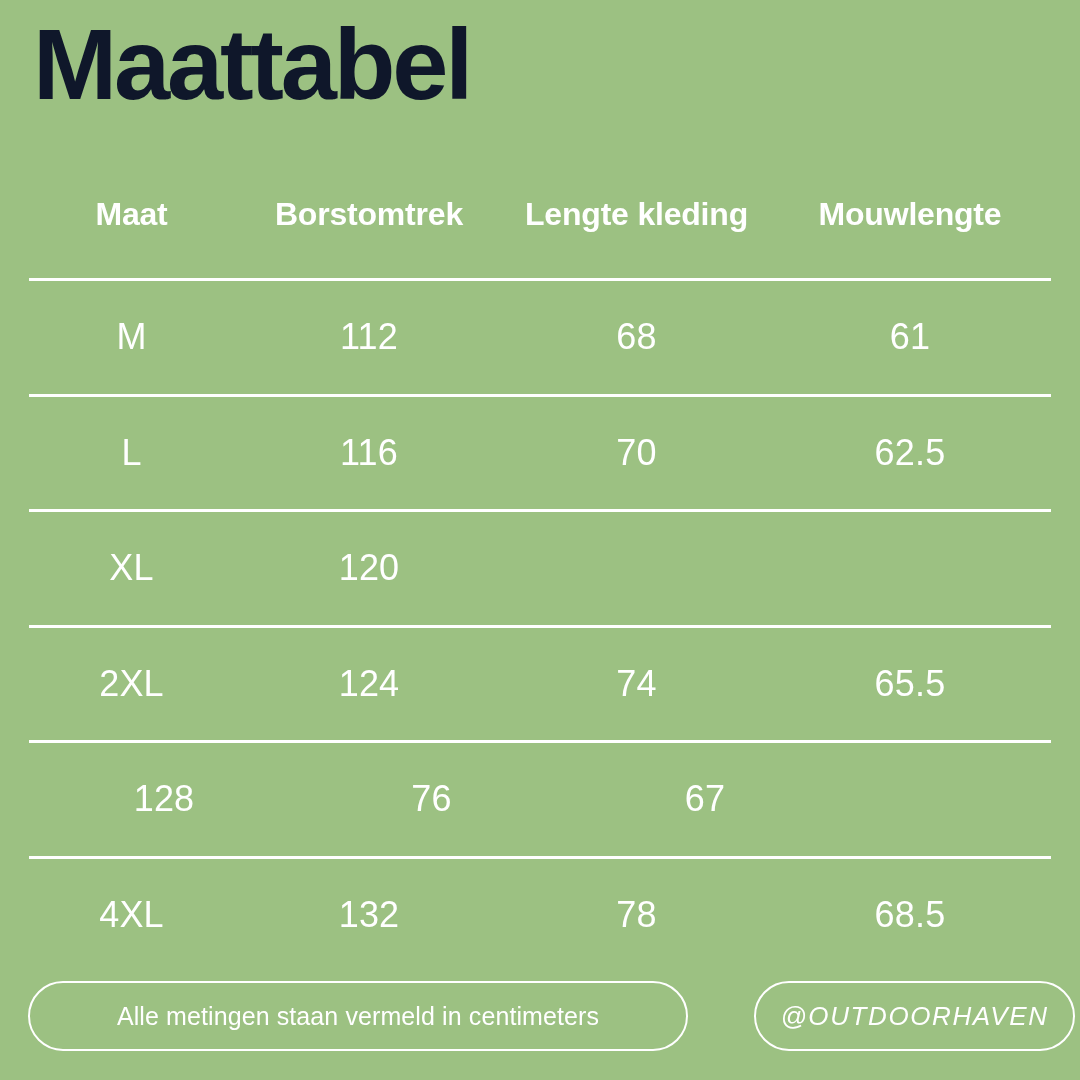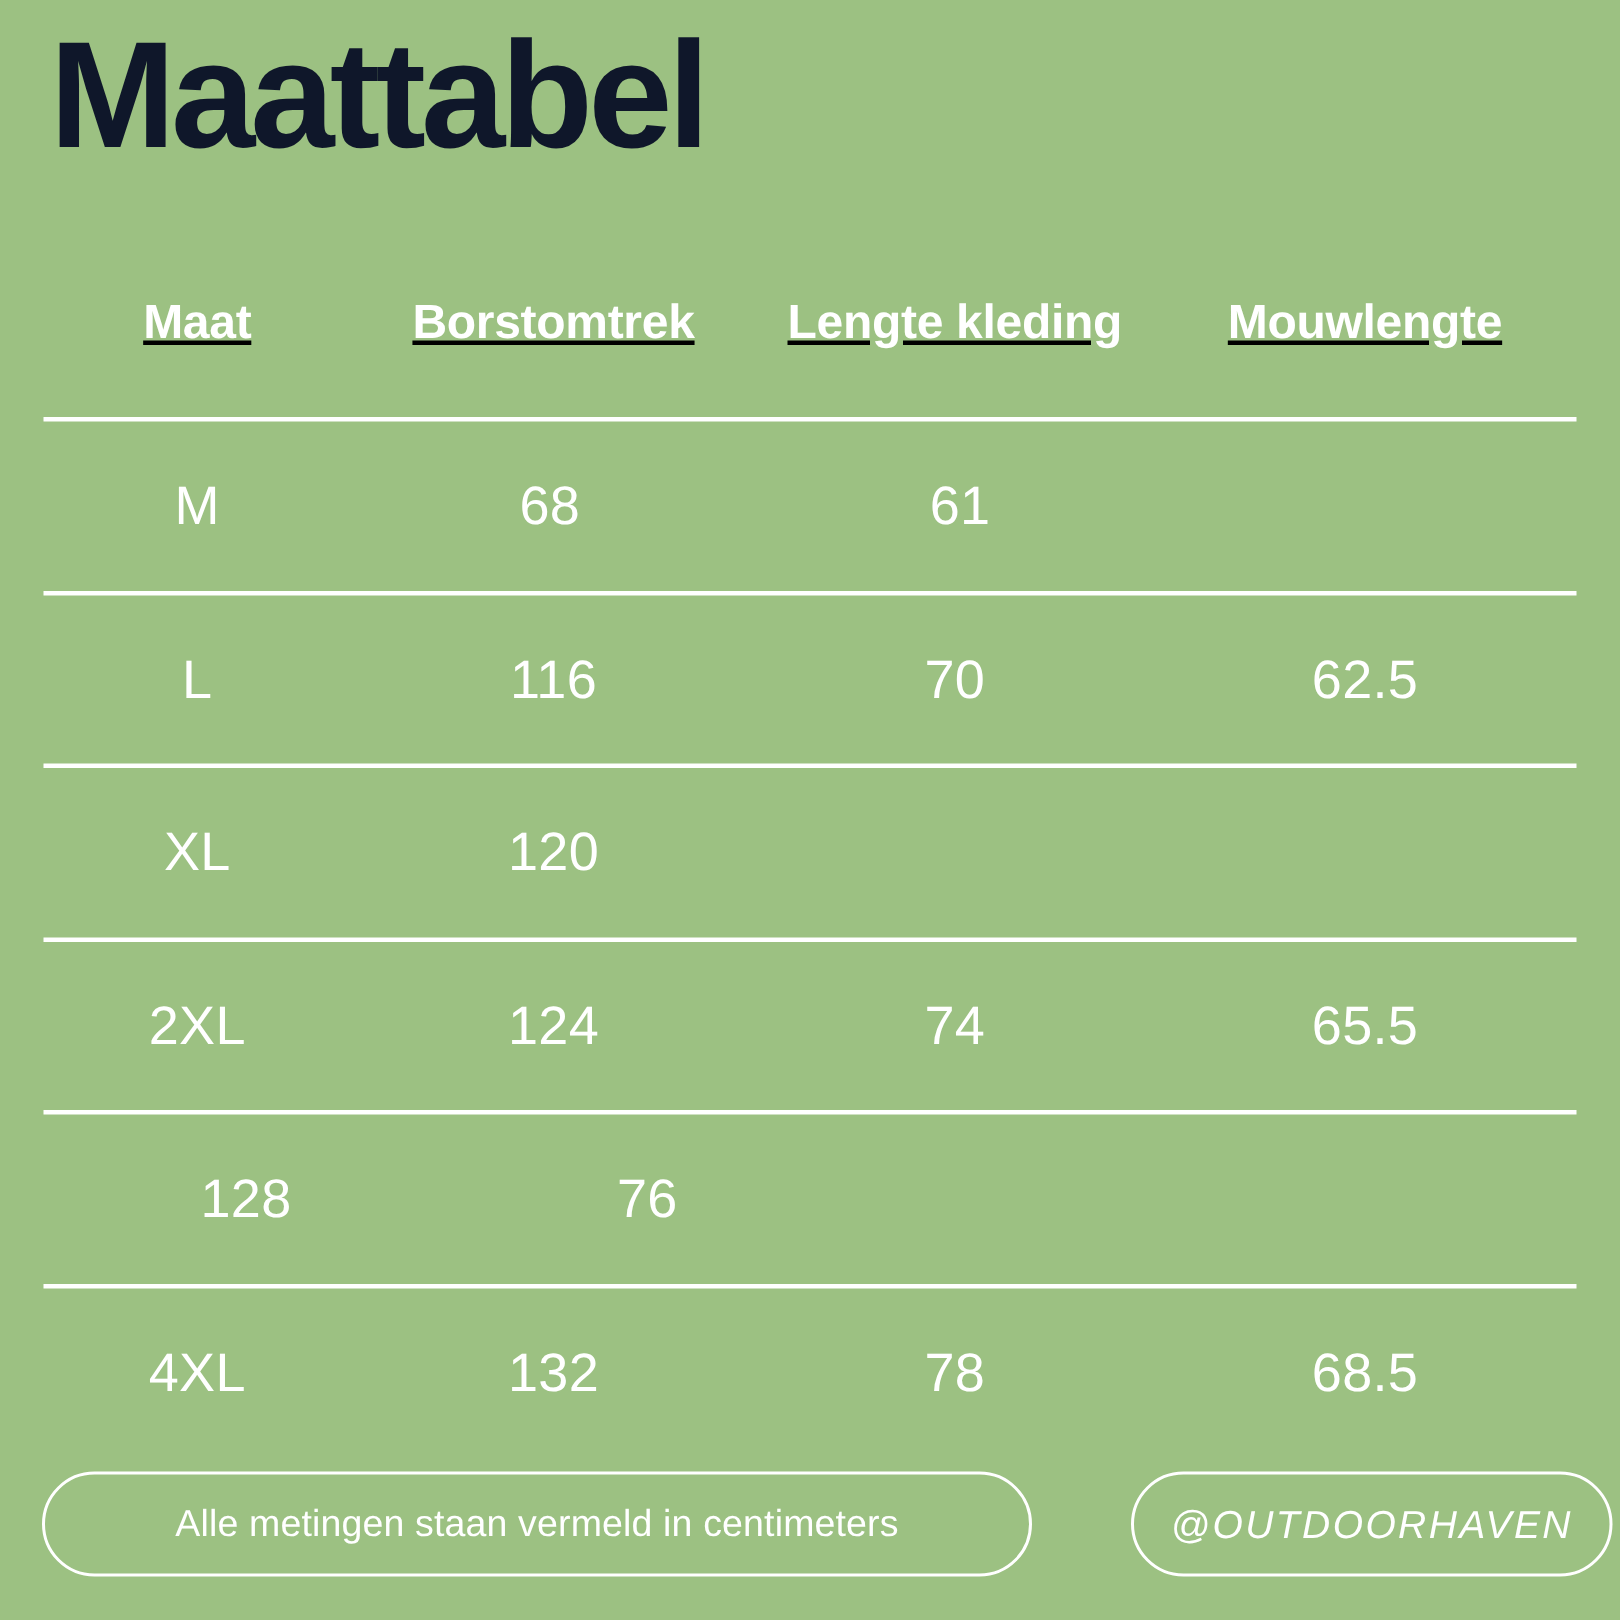--- a/index.html
+++ b/index.html
@@ -56,21 +56,20 @@
   }
 
   
   .col-0 { width: 205px; }
   .col-1 { width: 270px; }
   .col-2 { width: 265px; }
   .col-3 { width: 282px; }
 
   .head-row {
     height: 128px;
-    text-decoration: underline;
   }
   .head-row .cell {
     font-size: 32px;
     font-weight: 700;
     line-height: 1.28;
     letter-spacing: -0.2px;
   }
 
   .data-row {
     height: 112.5px;
@@ -141,20 +140,21 @@
       <div class="cell col-0">Maat</div>
       <div class="cell col-1">Borstomtrek</div>
       <div class="cell col-2">Lengte kleding</div>
       <div class="cell col-3">Mouwlengte</div>
     </div>
 
     <div class="divider"></div>
 
     <div class="row data-row">
       <div class="cell col-0">M</div>
+      <div class="cell col-1">112</div>
       <div class="cell col-2">68</div>
       <div class="cell col-3">61</div>
     </div>
 
     <div class="divider"></div>
 
     <div class="row data-row">
       <div class="cell col-0">L</div>
       <div class="cell col-1">116</div>
       <div class="cell col-2">70</div>
@@ -175,20 +175,21 @@
       <div class="cell col-1">124</div>
       <div class="cell col-2">74</div>
       <div class="cell col-3">65.5</div>
     </div>
 
     <div class="divider"></div>
 
     <div class="row data-row">
       <div class="cell col-1">128</div>
       <div class="cell col-2">76</div>
+      <div class="cell col-3">67</div>
     </div>
 
     <div class="divider"></div>
 
     <div class="row data-row">
       <div class="cell col-0">4XL</div>
       <div class="cell col-1">132</div>
       <div class="cell col-2">78</div>
       <div class="cell col-3">68.5</div>
     </div>

